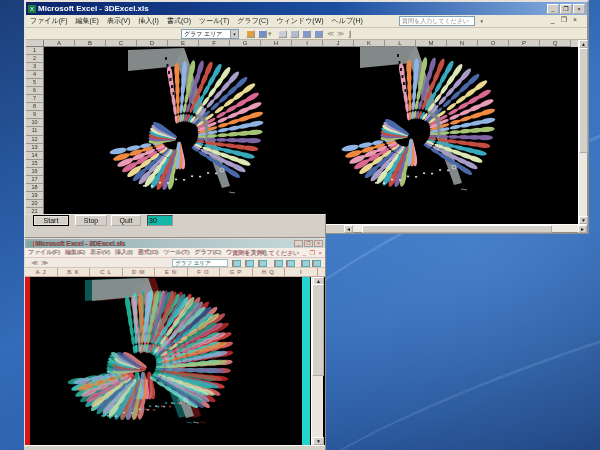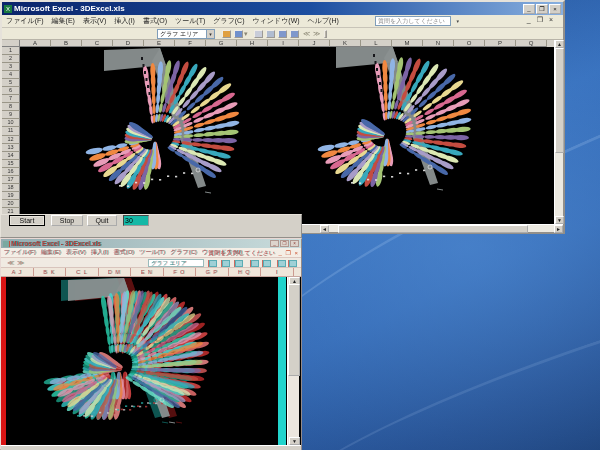--- a/index.html
+++ b/index.html
@@ -11,21 +11,21 @@
     background:
       radial-gradient(ellipse 620px 420px at 78% 55%, rgba(90,150,220,.55), rgba(0,0,0,0) 70%),
       linear-gradient(155deg,#1b3e78 0%, #27579e 25%, #336cba 48%, #2c61ad 68%, #1e4687 88%, #173a72 100%);
     z-index:0; }
   .streak { position:absolute; width:760px; height:120px; border-radius:50%;
     border-top:3px solid rgba(200,225,255,.18); z-index:0; }
   .s1 { left:220px; top:140px; transform:rotate(-24deg); }
   .s2 { left:260px; top:330px; transform:rotate(-18deg); border-top-color:rgba(200,225,255,.13); }
 
   
-  .win { position:absolute; background:#d4d0c8; border:2px outset #e6e2da; }
+  .win { position:absolute; background:#d4d0c8; border:2px outset #e6e2da;margin-left:24px; }
   .tbar { height:13px; background:linear-gradient(90deg,#0a246a,#1c4ea0 55%,#89b0e0);
     display:flex; align-items:center; padding:0 2px; gap:2px; }
   .tbar .ttl { color:#fff; font-size:8px; font-weight:bold; white-space:nowrap; flex:1; line-height:11px; }
   .appicon { width:8px; height:8px; font-size:6px; line-height:8px; text-align:center; color:#fff; flex:0 0 8px; }
   .wbtns { display:flex; gap:1px; }
   .wbtn { width:12px; height:10px; background:#d4d0c8; border:1px outset #fff;
     font-size:6px; line-height:8px; text-align:center; color:#111; }
 
   
   #main-window { left:0; top:0; width:565px; height:234px; z-index:1; }

